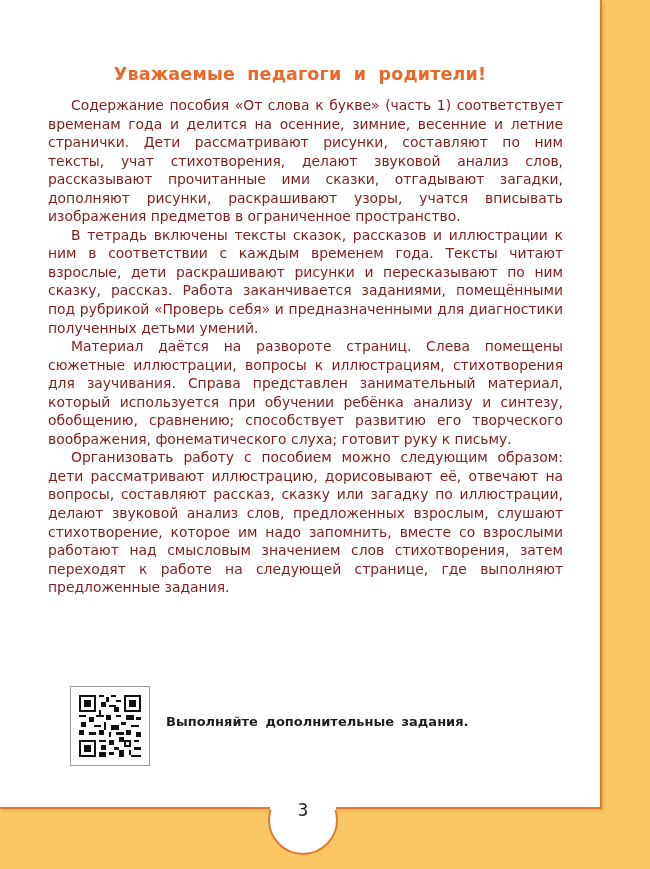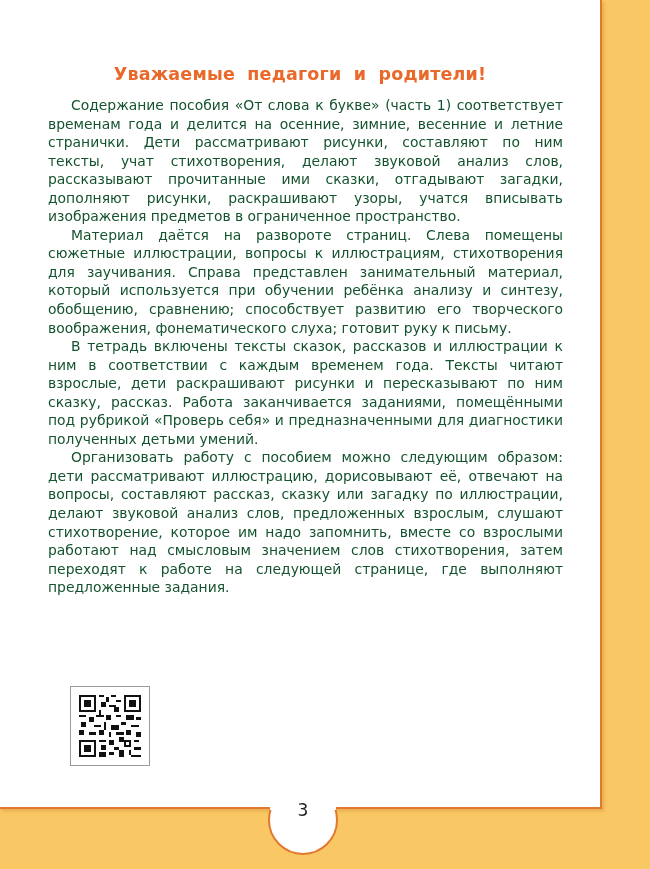--- a/index.html
+++ b/index.html
@@ -34,21 +34,21 @@
       text-align: center; font-size: 17px; color: #222;
       font-family: "DejaVu Sans", sans-serif;
     }
     .title {
       position: absolute; left: 0; top: 64px; width: 600px;
       text-align: center; font-weight: bold; font-size: 17.5px;
       color: #e8692a; word-spacing: 6px; letter-spacing: 0.2px;
     }
     .body-text {
       position: absolute; left: 48px; top: 96px; width: 515px;
-      font-size: 13.9px; line-height: 18.55px; color: #14532d;
+      font-size: 13.9px; line-height: 18.55px; color: #7f1d1d;
       text-align: justify;
     }
     .body-text p { margin: 0; text-indent: 23px; }
     .qr-box {
       position: absolute; left: 70px; top: 686px;
       width: 80px; height: 80px;
       border: 1px solid #9a9a9a; background: #fff;
       box-sizing: border-box;
     }
     .qr-box svg { position: absolute; left: 8px; top: 8px; }
@@ -59,22 +59,22 @@
     }
   </style>
 </head>
 <body>
 
 <div class="page">
   <div class="title">Уважаемые педагоги и родители!</div>
 
   <div class="body-text">
     <p>Содержание пособия «От слова к букве» (часть 1) соответствует временам года и делится на осенние, зимние, весенние и летние странички. Дети рассматривают рисунки, составляют по ним тексты, учат стихотворения, делают звуковой анализ слов, рассказывают прочитанные ими сказки, отгадывают загадки, дополняют рисунки, раскрашивают узоры, учатся вписывать изображения предметов в ограниченное пространство.</p>
+    <p>В тетрадь включены тексты сказок, рассказов и иллюстрации к ним в соответствии с каждым временем года. Тексты читают взрослые, дети раскрашивают рисунки и пересказывают по ним сказку, рассказ. Работа заканчивается заданиями, помещёнными под рубрикой «Проверь себя» и предназначенными для диагностики полученных детьми умений.</p>
     <p>Материал даётся на развороте страниц. Слева помещены сюжетные иллюстрации, вопросы к иллюстрациям, стихотворения для заучивания. Справа представлен занимательный материал, который используется при обучении ребёнка анализу и синтезу, обобщению, сравнению; способствует развитию его творческого воображения, фонематического слуха; готовит руку к письму.</p>
-    <p>В тетрадь включены тексты сказок, рассказов и иллюстрации к ним в соответствии с каждым временем года. Тексты читают взрослые, дети раскрашивают рисунки и пересказывают по ним сказку, рассказ. Работа заканчивается заданиями, помещёнными под рубрикой «Проверь себя» и предназначенными для диагностики полученных детьми умений.</p>
     <p>Организовать работу с пособием можно следующим образом: дети рассматривают иллюстрацию, дорисовывают её, отвечают на вопросы, составляют рассказ, сказку или загадку по иллюстрации, делают звуковой анализ слов, предложенных взрослым, слушают стихотворение, которое им надо запомнить, вместе со взрослыми работают над смысловым значением слов стихотворения, затем переходят к работе на следующей странице, где выполняют предложенные задания.</p>
   </div>
 
   <div class="qr-box">
     <svg width="62" height="62" viewBox="0 0 25 25" shape-rendering="crispEdges">
       <rect x="0" y="0" width="7" height="7" fill="#111"></rect>
         <rect x="1" y="1" width="5" height="5" fill="#fff"></rect>
         <rect x="2" y="2" width="3" height="3" fill="#111"></rect>
       <rect x="18" y="0" width="7" height="7" fill="#111"></rect>
         <rect x="19" y="1" width="5" height="5" fill="#fff"></rect>
@@ -121,17 +121,18 @@
           <rect x="14" y="21" width="2" height="1"></rect>
           <rect x="8" y="23" width="3" height="2"></rect>
           <rect x="12" y="23" width="2" height="1"></rect>
         <rect x="16" y="22" width="2" height="3"></rect>
           <rect x="20" y="22" width="1" height="2"></rect>
           <rect x="22" y="21" width="3" height="1"></rect>
           <rect x="21" y="24" width="4" height="1"></rect>
       </g>
     </svg>
   </div>
+  <div class="qr-caption">Выполняйте дополнительные задания.</div>
 </div>
 
 <div class="notch"></div>
 <div class="notch-cover"></div>
 <div class="page-number">3</div>
 
 </body></html>

